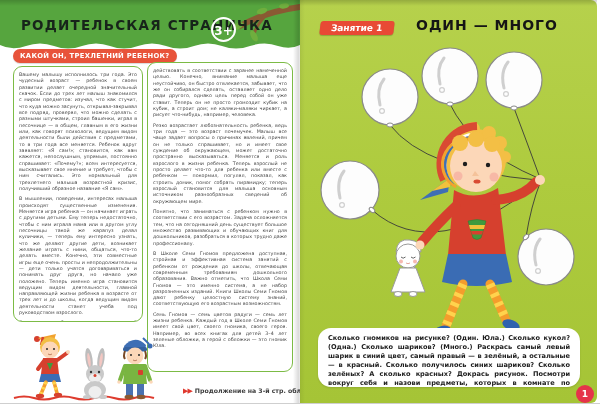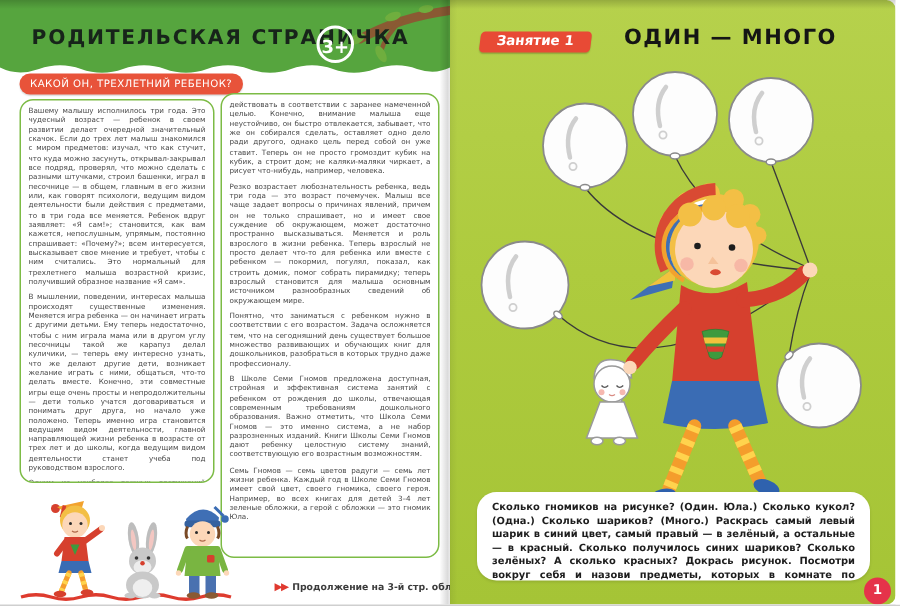--- a/index.html
+++ b/index.html
@@ -8,21 +8,21 @@
 
   
   .page-left{position:absolute;left:0;top:0;width:300px;height:403px;background:#ffffff;}
   .l-header-svg{position:absolute;left:0;top:0;}
   .l-title{position:absolute;left:21px;top:17px;font-size:13.5px;font-weight:bold;
            letter-spacing:1.2px;color:#17241a;white-space:nowrap;}
   .age-badge{position:absolute;left:211px;top:17px;width:25px;height:25px;border:2.5px solid #ffffff;
              border-radius:50%;color:#ffffff;font-size:12px;font-weight:bold;text-align:center;
              line-height:25px;box-sizing:border-box;}
   .ribbon{position:absolute;left:13px;top:49px;background:#e8533a;color:#ffffff;
-          font-size:6.8px;font-weight:normal;letter-spacing:.3px;padding:3px 7px;border-radius:8px;
+          font-size:6.8px;font-weight:bold;letter-spacing:.3px;padding:3px 7px;border-radius:8px;
           white-space:nowrap;box-shadow:0 1px 1px rgba(0,0,0,.15);}
   .col{position:absolute;background:#ffffff;border:1.2px solid #7cbb45;border-radius:9px;
        padding:5px 5px;box-sizing:border-box;overflow:hidden;}
   .col1{left:13px;top:66px;width:130px;height:256px;}
   .col2{left:147px;top:62px;width:146px;height:310px;}
   .col p{margin:0 0 4px;font-size:4.8px;line-height:1.32;color:#474747;text-align:justify;}
   .kids-svg{position:absolute;left:10px;top:332px;}
   .continuation{position:absolute;left:183px;top:387px;font-size:6.2px;font-weight:bold;
                 color:#3d3d3d;white-space:nowrap;}
   .continuation .arrows{color:#e0392f;font-size:7px;letter-spacing:-1px;margin-right:3px;}

